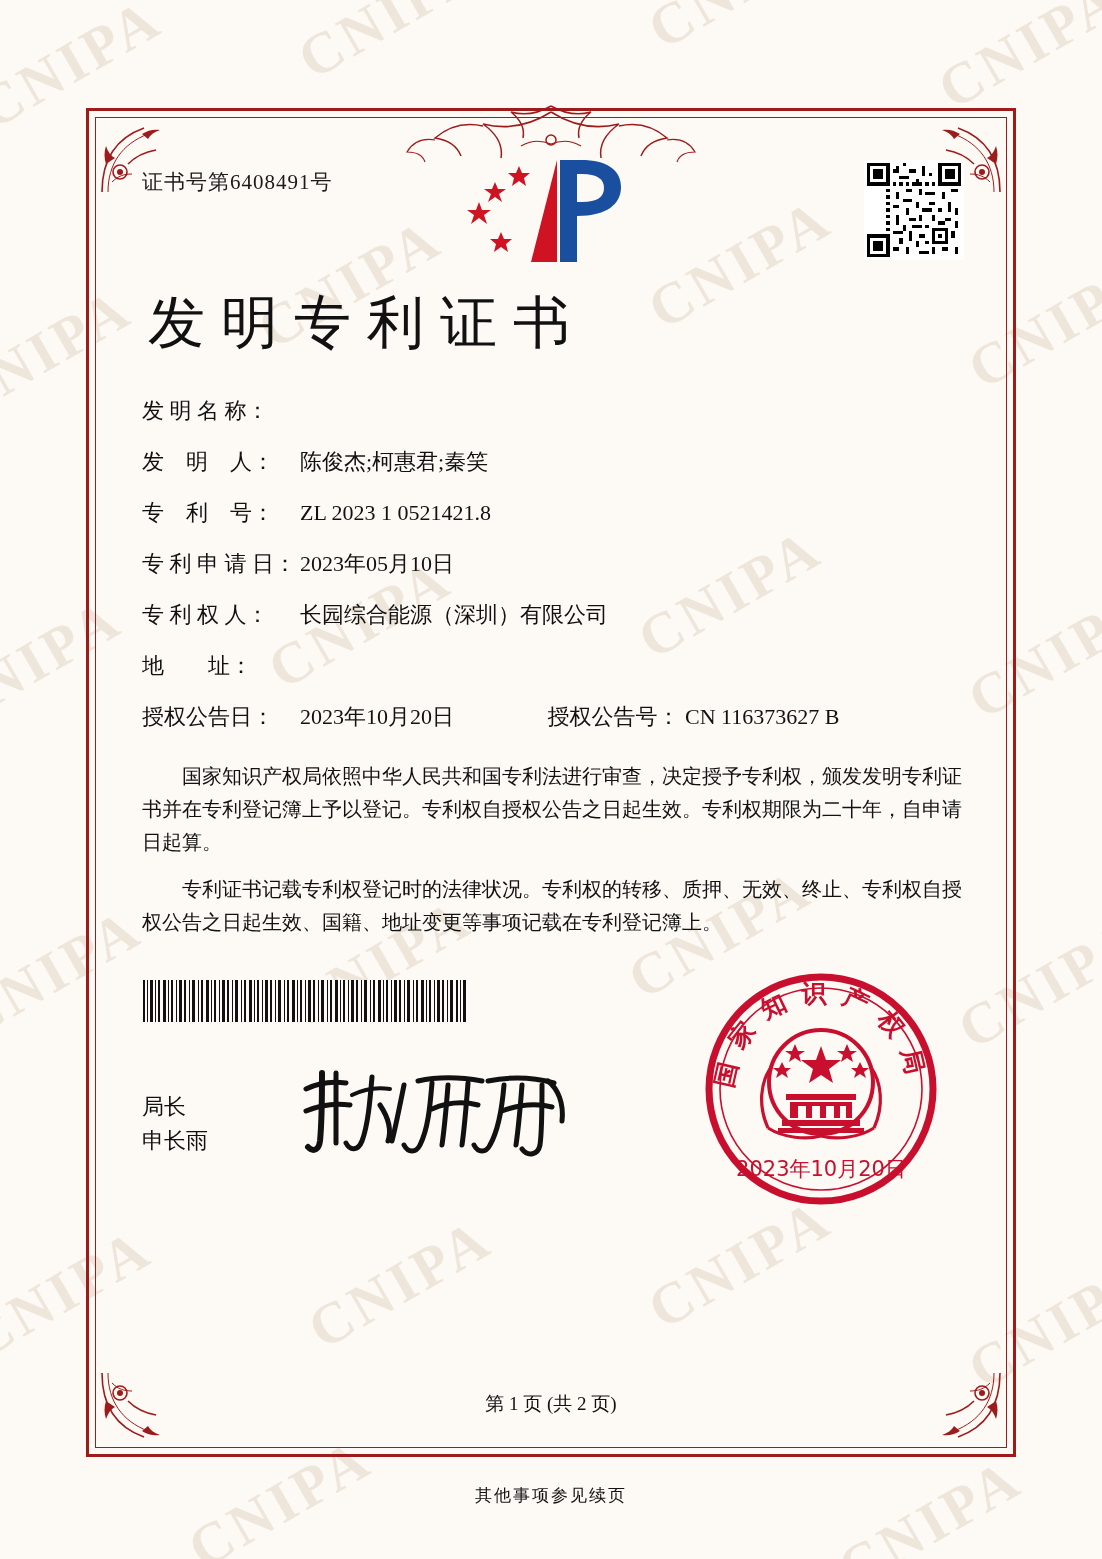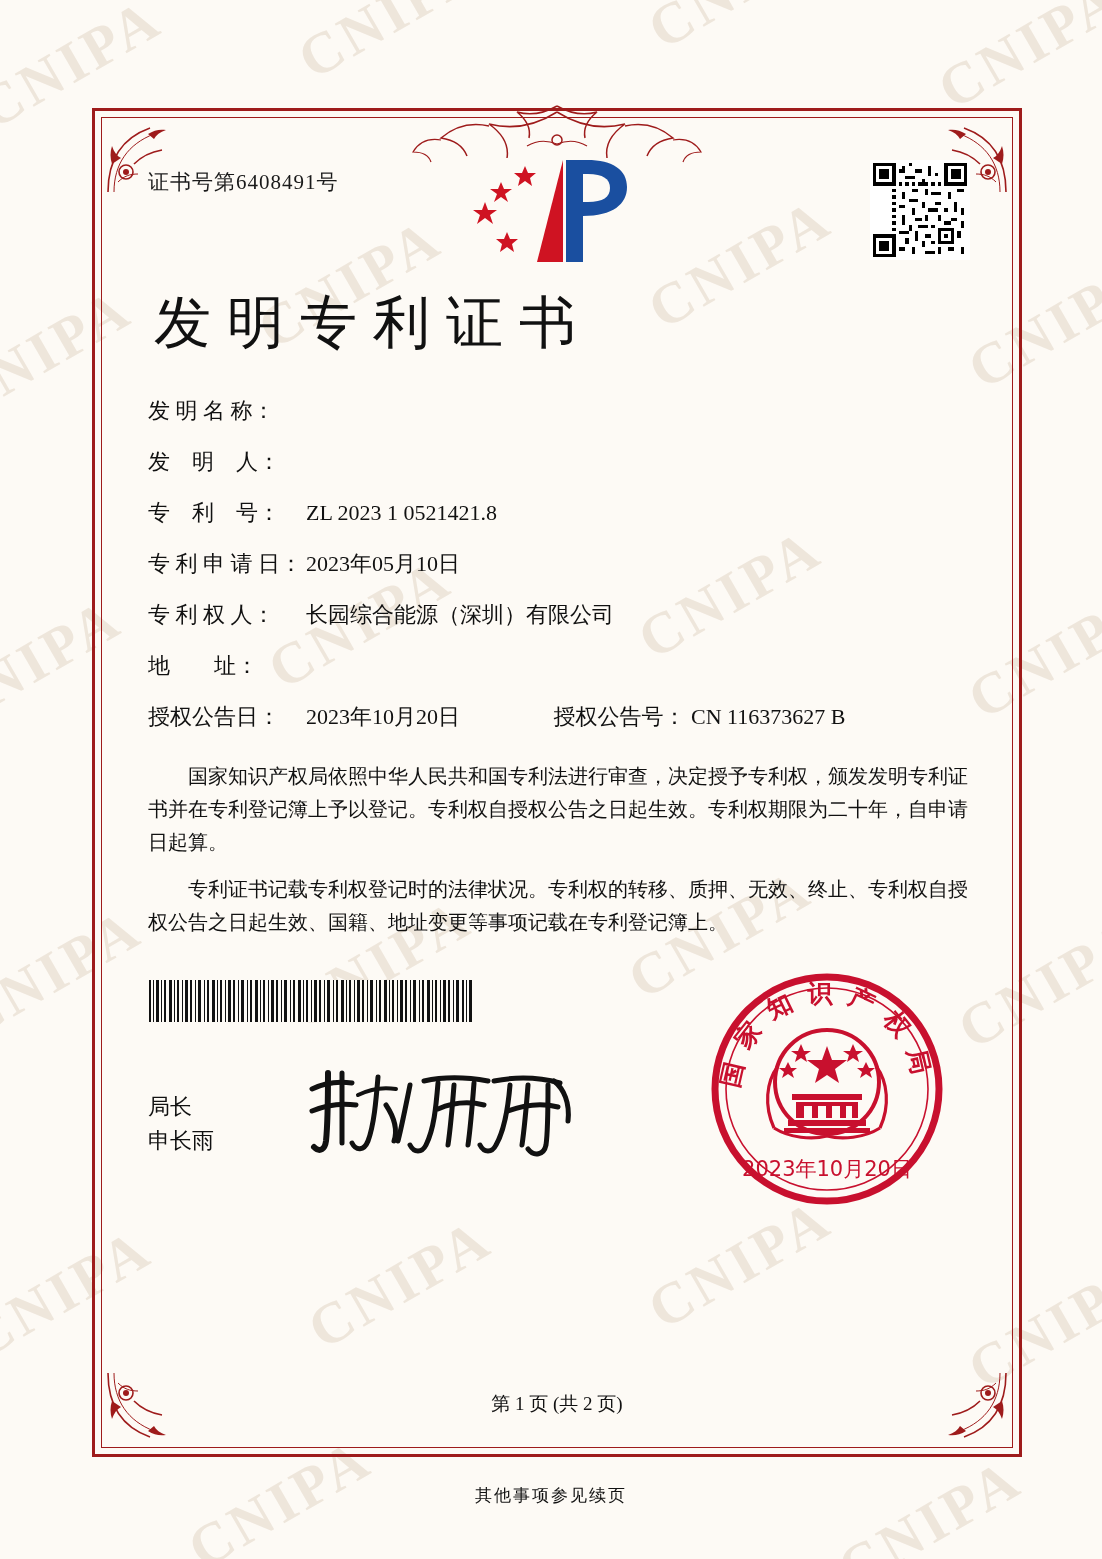--- a/index.html
+++ b/index.html
@@ -31,21 +31,21 @@
     opacity: 0.40;
     font-size: 58px;
     letter-spacing: 4px;
     transform: rotate(-30deg);
     white-space: nowrap;
   }
 
   
   .cert {
     position: absolute;
-    left: 92px;
+    left: 86px;
     top: 108px;
     width: 930px;
     height: 1349px;
     z-index: 2;
     box-sizing: border-box;
     padding-left: 43px;
   }
   .frame-outer {
     position: absolute;
     inset: 0;
@@ -461,20 +461,21 @@
     <div class="title">发明专利证书</div>
 
     <div class="fields">
 
       <div class="row">
         <div class="lbl">发 明 名 称：</div>
       </div>
 
       <div class="row">
         <div class="lbl">发    明    人：</div>
+        <div class="val">陈俊杰;柯惠君;秦笑</div>
       </div>
 
       <div class="row">
         <div class="lbl">专    利    号：</div>
         <div class="val">ZL 2023 1 0521421.8</div>
       </div>
 
       <div class="row">
         <div class="lbl">专 利 申 请 日：</div>
         <div class="val">2023年05月10日</div>

